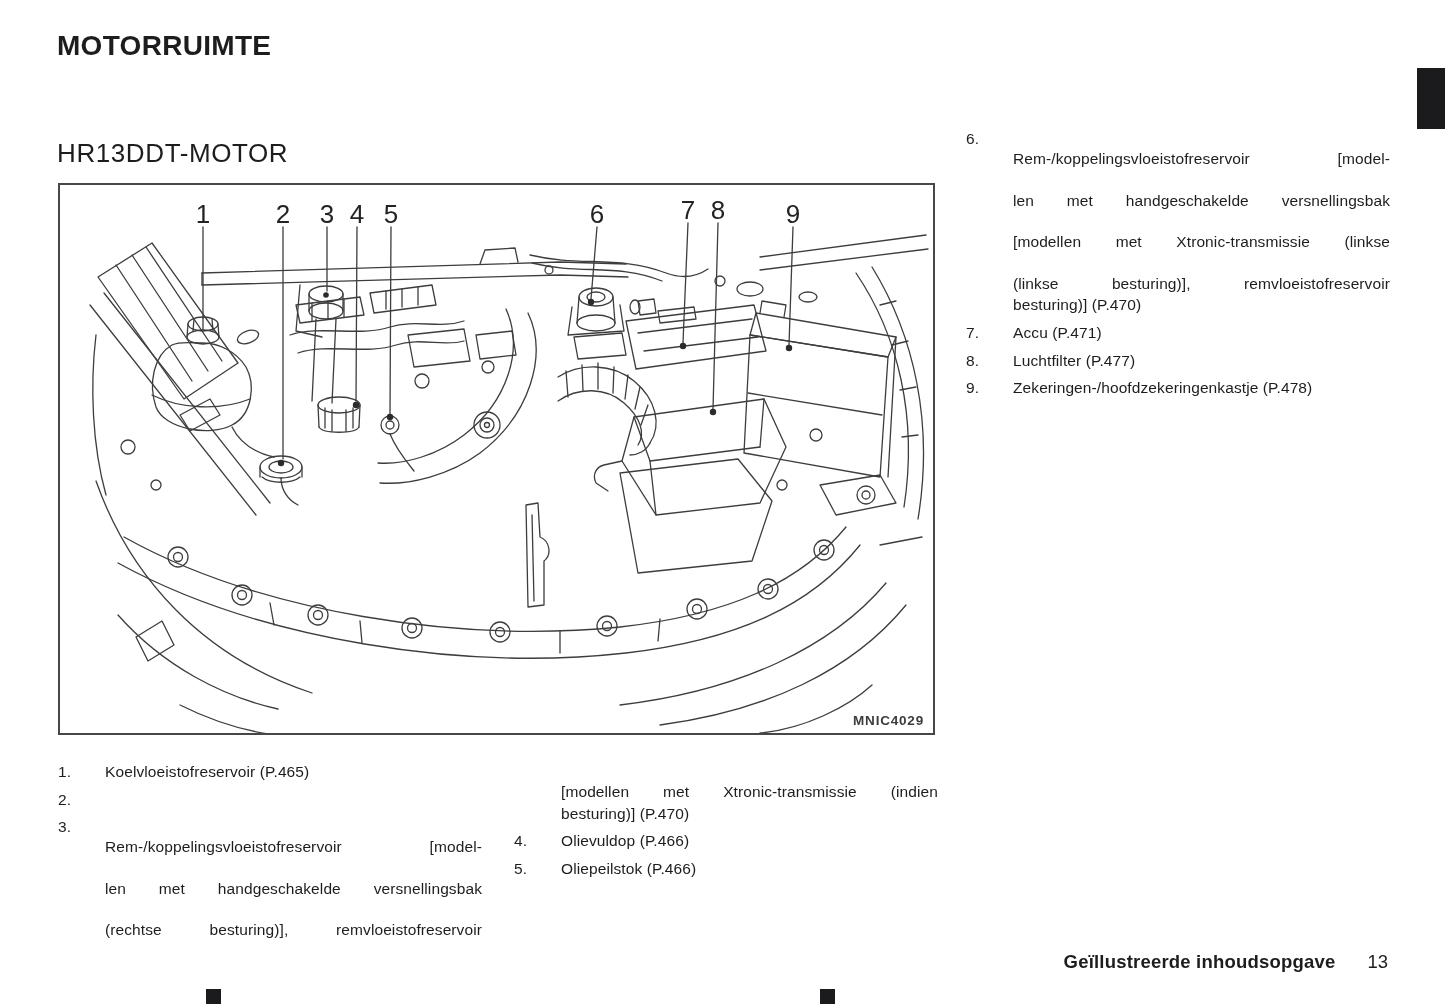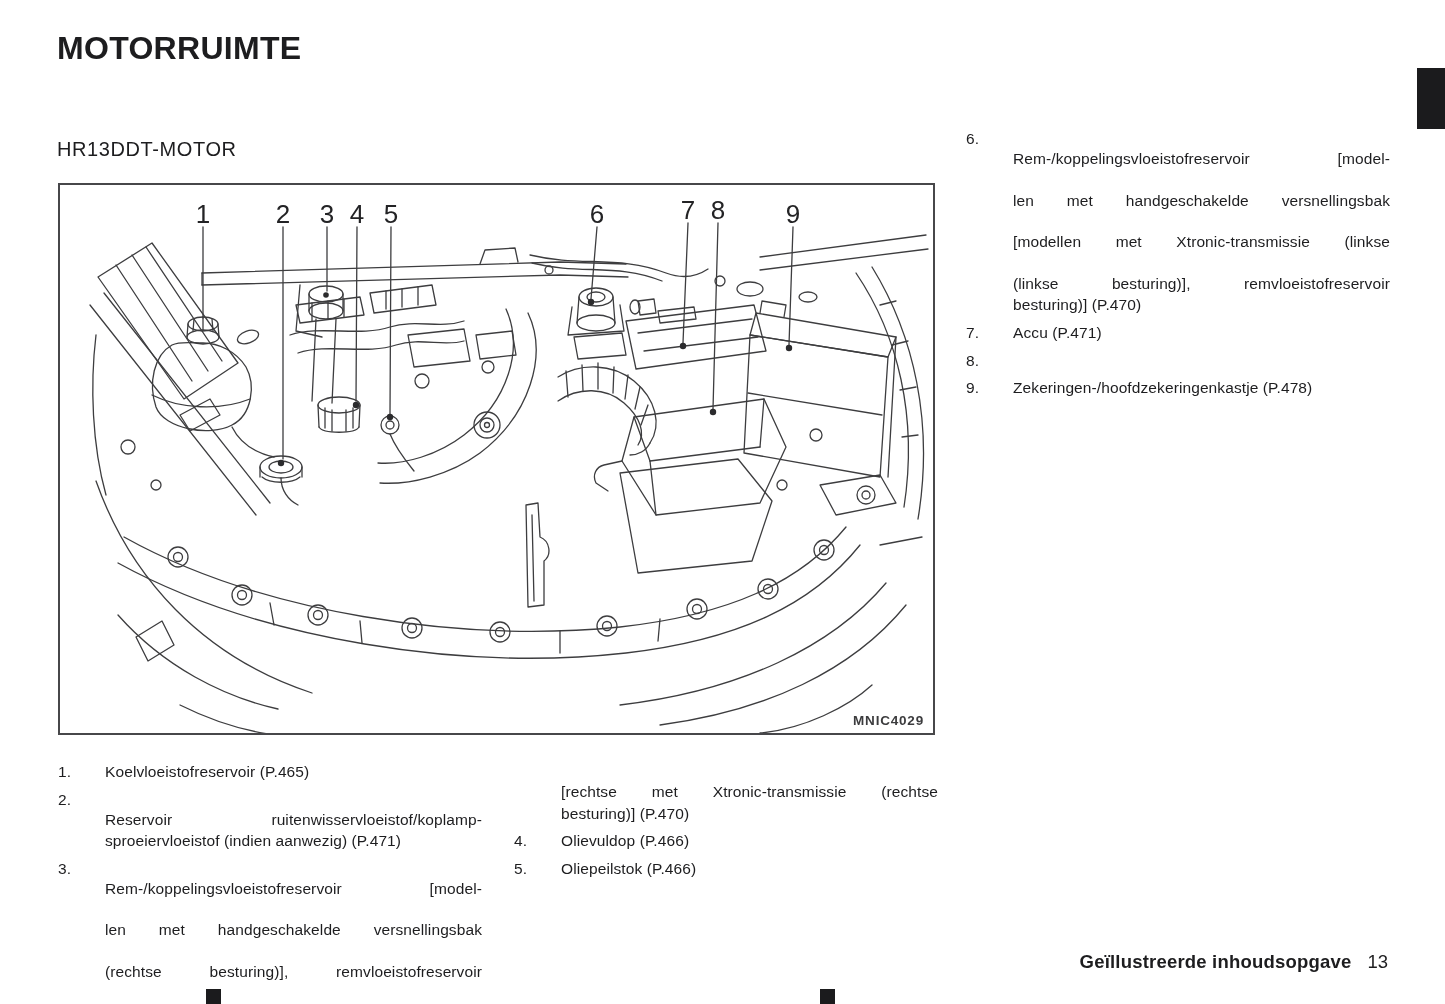--- a/index.html
+++ b/index.html
@@ -1,33 +1,33 @@
 <!DOCTYPE html>
 <html><head>
 <meta charset="utf-8">
 <style>
   html,body{margin:0;padding:0;}
   body{
     width:1445px;height:1004px;position:relative;background:#ffffff;
     font-family:"Liberation Sans",sans-serif;color:#1d1d1f;overflow:hidden;
   }
-  .page-title{position:absolute;left:57px;top:30px;font-size:32px;font-weight:bold;letter-spacing:.3px;}
-  .section-title{position:absolute;left:57px;top:138px;font-size:20px;letter-spacing:.6px;}
+  .page-title{position:absolute;left:57px;top:30px;font-size:28px;font-weight:bold;letter-spacing:.3px;}
+  .section-title{position:absolute;left:57px;top:138px;font-size:26px;letter-spacing:.6px;}
   .figure-box{position:absolute;left:58px;top:183px;width:877px;height:552px;border:2px solid #47474a;box-sizing:border-box;background:#fff;}
   .figure-box svg{position:absolute;left:0;top:0;width:100%;height:100%;}
   .figure-code{position:absolute;right:9px;bottom:5px;font-size:13.5px;font-weight:bold;letter-spacing:.8px;color:#3c3c3e;}
   .legend{position:absolute;width:424px;font-size:15.5px;line-height:21.6px;letter-spacing:.1px;}
   #legend-left{left:58px;top:761px;}
   #legend-middle{left:514px;top:761px;}
   #legend-right{left:966px;top:128px;}
   .legend-row{display:flex;margin-bottom:6px;}
   .legend-num{width:47px;flex:0 0 47px;}
   .legend-text{flex:1;}
   .jline.just{text-align:justify;text-align-last:justify;margin-top:20px;}
-  .footer{position:absolute;right:57px;top:951px;display:flex;align-items:baseline;gap:16px;font-size:18.5px;}
+  .footer{position:absolute;right:57px;top:951px;display:flex;align-items:baseline;gap:32px;font-size:18.5px;}
   .footer-label{font-weight:bold;letter-spacing:.2px;}
   .side-tab{position:absolute;left:1417px;top:68px;width:28px;height:61px;background:#1b1b1d;}
   .crop-mark{position:absolute;width:15px;height:15px;background:#1b1b1d;bottom:0;}
   #crop-left{left:206px;}
   #crop-right{left:820px;}
 </style>
 </head>
 <body>
 
 <h1 class="page-title" style="margin:0;">MOTORRUIMTE</h1>
@@ -261,56 +261,55 @@
       </div>
     </div>
     <div class="legend-row">
       <span class="legend-num">7.</span>
       <div class="legend-text">
         <div class="jline">Accu (P.471)</div>
       </div>
     </div>
     <div class="legend-row">
       <span class="legend-num">8.</span>
+      <div class="legend-text">
+        <div class="jline">Luchtfilter (P.477)</div>
+      </div>
     </div>
     <div class="legend-row">
       <span class="legend-num">9.</span>
       <div class="legend-text">
         <div class="jline">Zekeringen-/hoofdzekeringenkastje (P.478)</div>
       </div>
     </div>
   </div>
 <div id="legend-left" class="legend">
     <div class="legend-row">
       <span class="legend-num">1.</span>
       <div class="legend-text">
         <div class="jline">Koelvloeistofreservoir (P.465)</div>
       </div>
     </div>
     <div class="legend-row">
       <span class="legend-num">2.</span>
-      <div class="legend-text">
-        <div class="jline just">Reservoir ruitenwisservloeistof/koplamp-</div>
-        <div class="jline">sproeiervloeistof (indien aanwezig) (P.471)</div>
-      </div>
     </div>
     <div class="legend-row">
       <span class="legend-num">3.</span>
       <div class="legend-text">
         <div class="jline just">Rem-/koppelingsvloeistofreservoir [model-</div>
         <div class="jline just">len met handgeschakelde versnellingsbak</div>
         <div class="jline just">(rechtse besturing)], remvloeistofreservoir</div>
       </div>
     </div>
   </div>
 <div id="legend-middle" class="legend">
     <div class="legend-row">
       <span class="legend-num"></span>
       <div class="legend-text">
-        <div class="jline just">[rechtse met Xtronic-transmissie (rechtse</div>
+        <div class="jline just">[modellen met Xtronic-transmissie (indien</div>
         <div class="jline">besturing)] (P.470)</div>
       </div>
     </div>
     <div class="legend-row">
       <span class="legend-num">4.</span>
       <div class="legend-text">
         <div class="jline">Olievuldop (P.466)</div>
       </div>
     </div>
     <div class="legend-row">

